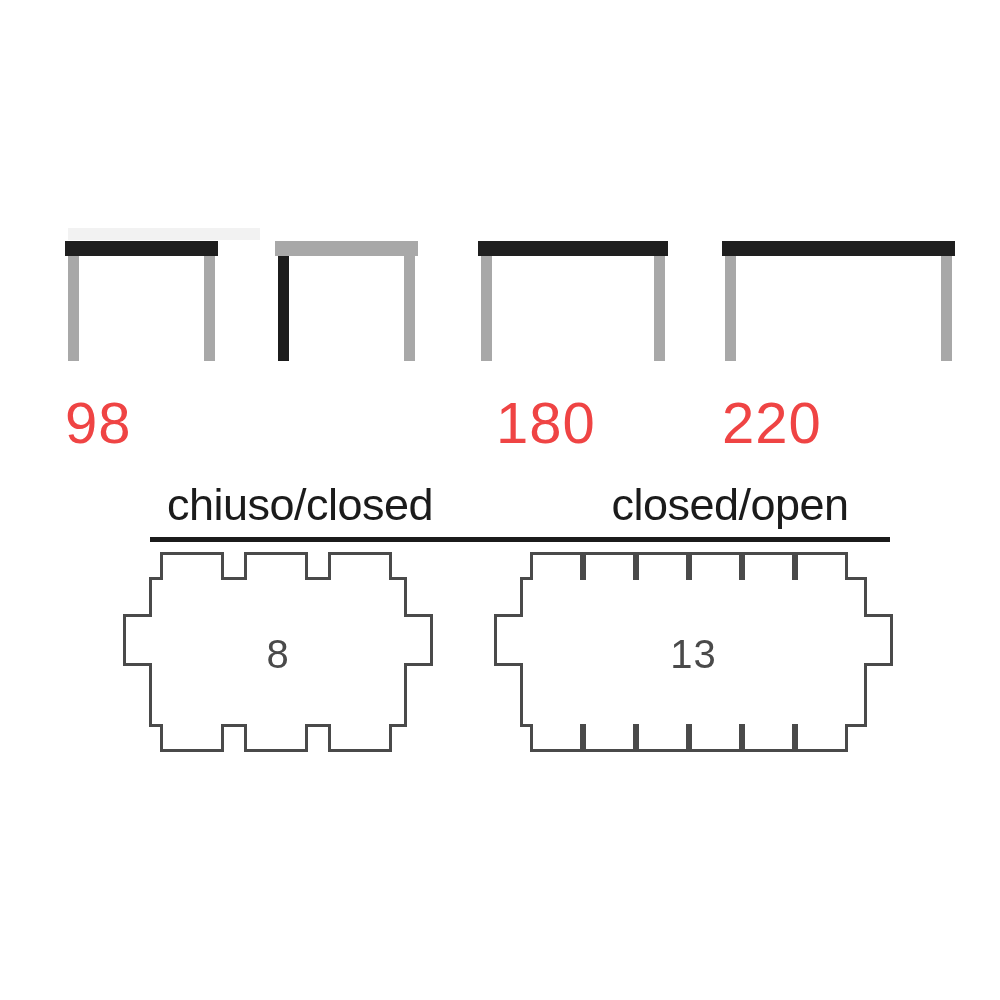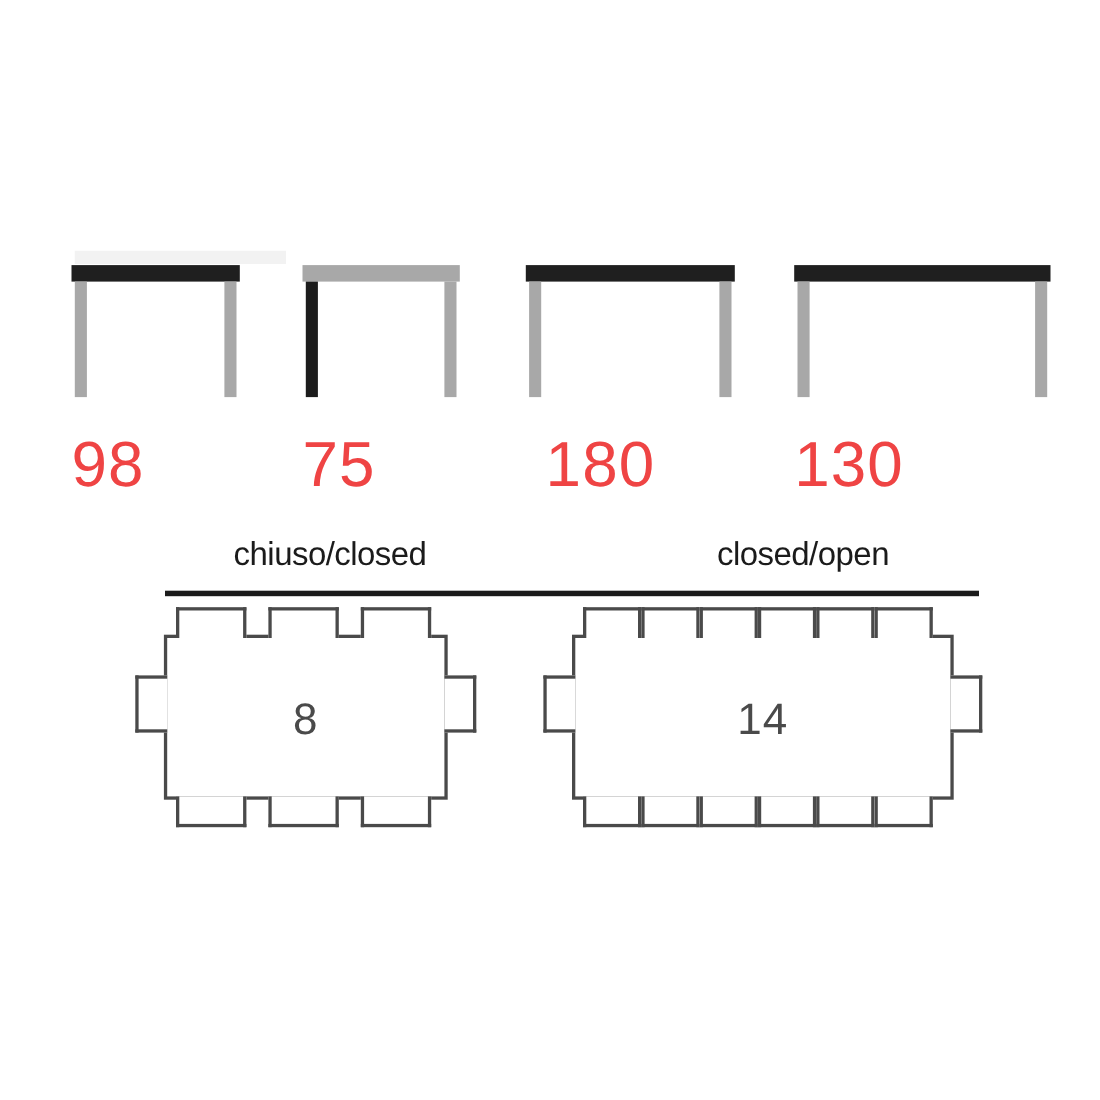--- a/index.html
+++ b/index.html
@@ -72,21 +72,21 @@
     line-height: 62px;
     white-space: nowrap;
     margin-top: 20px;
   }
 
   
   .caption {
     position: absolute;
     top: 482px;
     font-family: "Liberation Sans", sans-serif;
-    font-size: 30px;
+    font-size: 45px;
     font-weight: 400;
     color: #1b1b1b;
     letter-spacing: -0.5px;
     text-align: center;
     line-height: 46px;
     white-space: nowrap;
   }
 
   
   .divider {
@@ -160,23 +160,22 @@
     </div>
 
     <div class="elev" style="left:722px; top:241px; width:233px; height:120px;">
       <div class="elev-top"></div>
       <div class="elev-leg left" style="height:105px;"></div>
       <div class="elev-leg right" style="height:105px;"></div>
     </div>
   </div>
 
   <div class="dim-label" style="left:65px;  width:153px;">98</div>
-  <div class="dim-label" style="left:275px; width:143px;">75</div>
   <div class="dim-label" style="left:496px; width:190px;">180</div>
-  <div class="dim-label" style="left:722px; width:233px;">130</div>
+  <div class="dim-label" style="left:722px; width:233px;">220</div>
 
   <div class="caption" style="left:105px; width:390px;">chiuso/closed</div>
   <div class="caption" style="left:545px; width:370px;">closed/open</div>
 
   <div class="divider"></div>
 
   <div class="plan" style="left:112px; top:552px; width:330px; height:200px;">
 
     <div class="plan-top" style="left:37px; top:25px; width:258px; height:150px;"></div>
 
@@ -210,16 +209,16 @@
     <div class="seat bottom" style="left:96px;  top:172px; width:53px; height:28px;"></div>
     <div class="seat bottom" style="left:149px; top:172px; width:53px; height:28px;"></div>
     <div class="seat bottom" style="left:202px; top:172px; width:53px; height:28px;"></div>
     <div class="seat bottom" style="left:255px; top:172px; width:53px; height:28px;"></div>
     <div class="seat bottom" style="left:308px; top:172px; width:53px; height:28px;"></div>
 
     <div class="seat left" style="left:7px; top:62px; width:29px; height:52px;"></div>
 
     <div class="seat right" style="left:377px; top:62px; width:29px; height:52px;"></div>
 
-    <div class="seat-count" style="left:33px; top:80px; width:347px;">14</div>
+    <div class="seat-count" style="left:33px; top:80px; width:347px;">13</div>
   </div>
 
 </div>
 
 </body></html>

